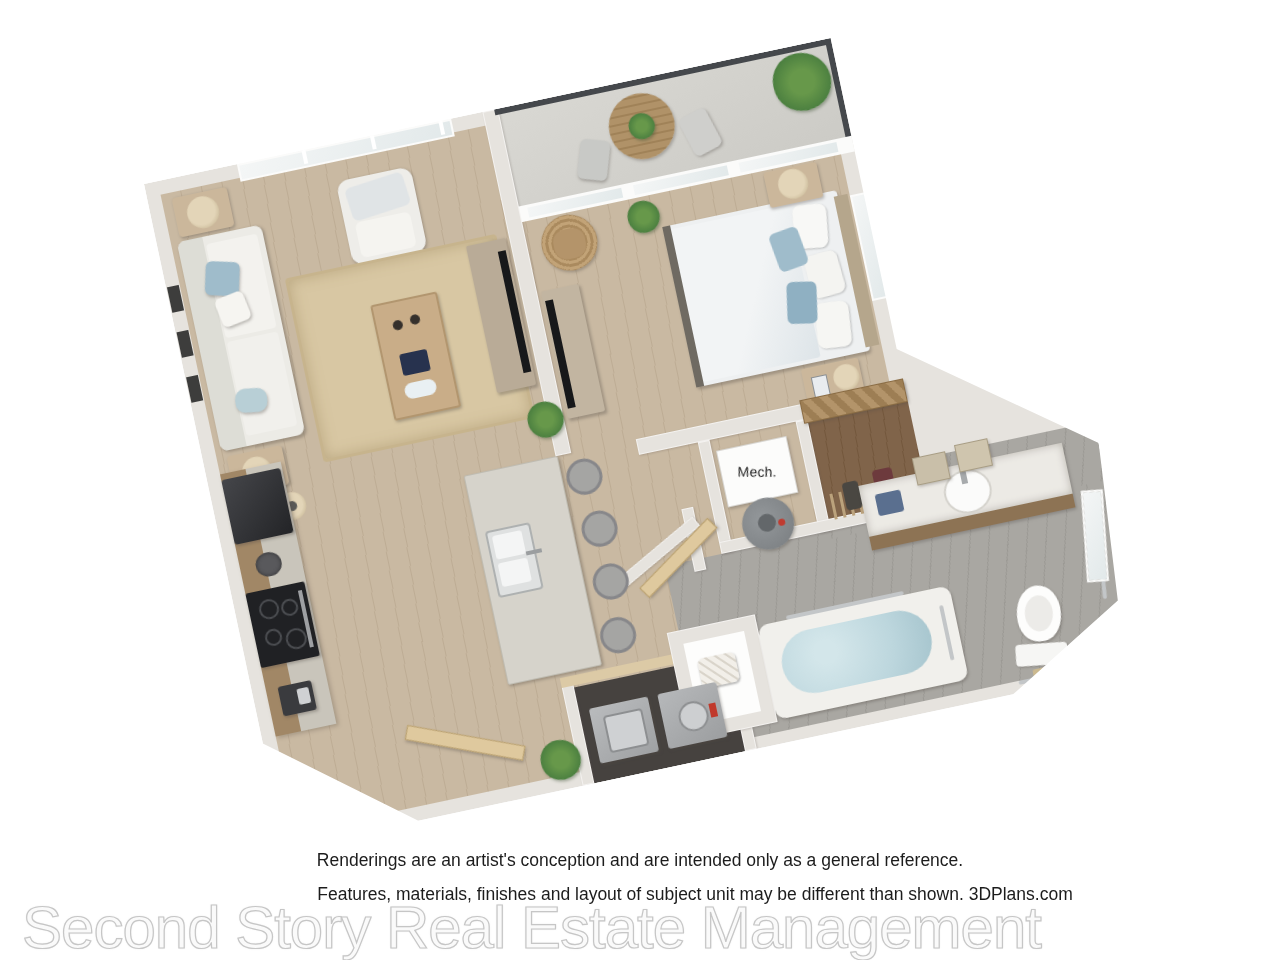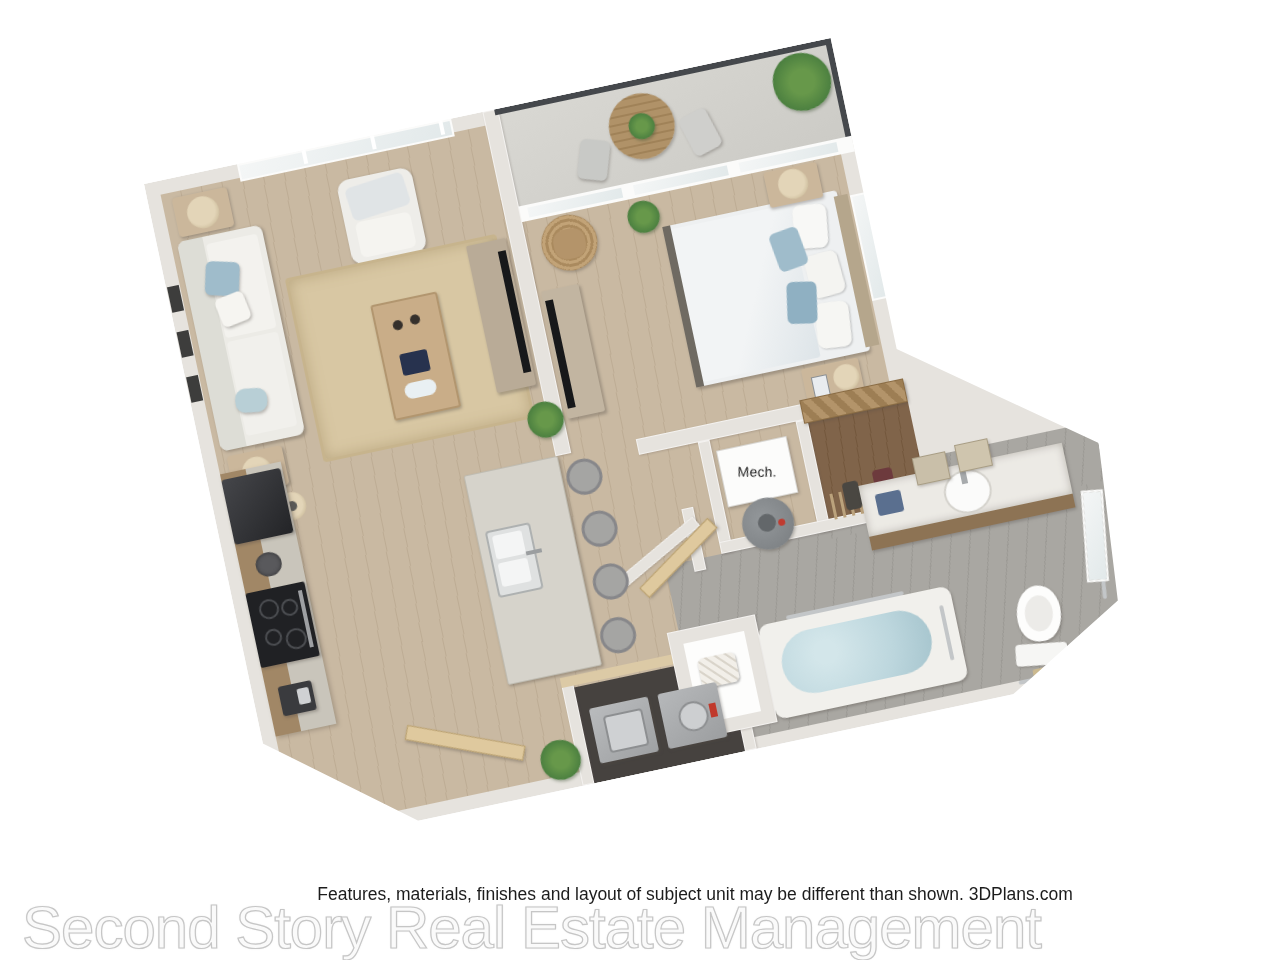--- a/index.html
+++ b/index.html
@@ -239,14 +239,15 @@
 
       <div class="f soft" style="left:138px;top:606px;width:118px;height:13px;
            background:var(--door_wood,#dfc99e);border:1px solid #b79e6e;transform:rotate(22deg);"></div>
       <div class="f soft" style="left:396px;top:470px;width:96px;height:12px;
            background:var(--door_wood,#dfc99e);border:1px solid #b79e6e;transform:rotate(-34deg);"></div>
       <div class="f plant" style="left:268px;top:630px;width:40px;height:40px;"></div>
     </div>
   </div>
 
   <div class="watermark">Second Story Real Estate Management</div>
+  <div class="disclaimer" style="top:850px;">Renderings are an artist's conception and are intended only as a general reference.</div>
   <div class="disclaimer" style="top:884px;padding-left:55px;">Features, materials, finishes and layout of subject unit may be different than shown. 3DPlans.com</div>
 </div>
 
 </body></html>

